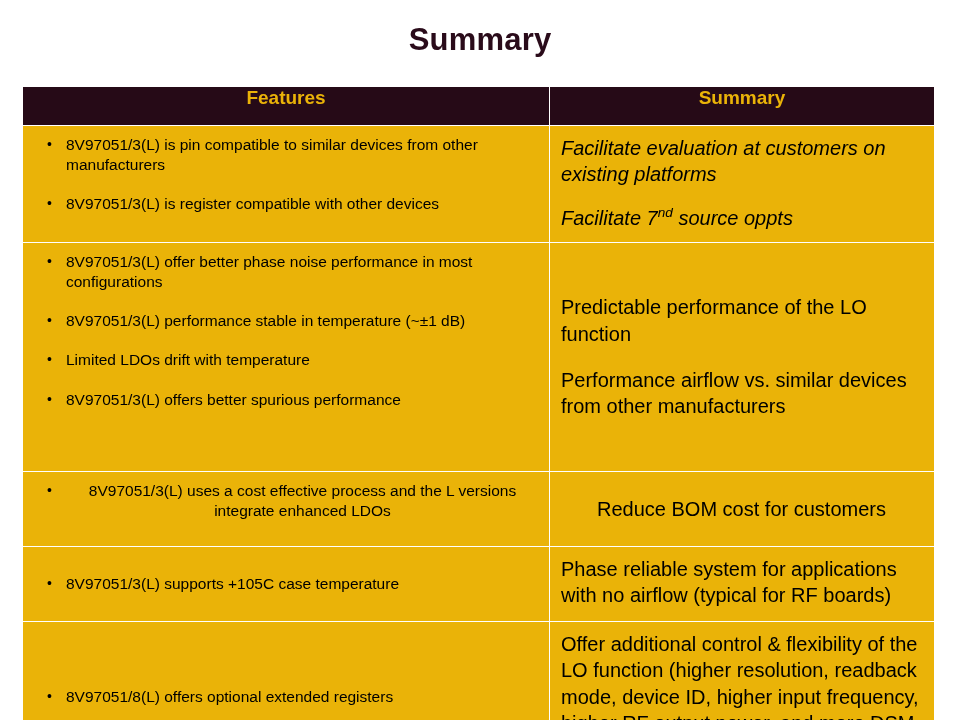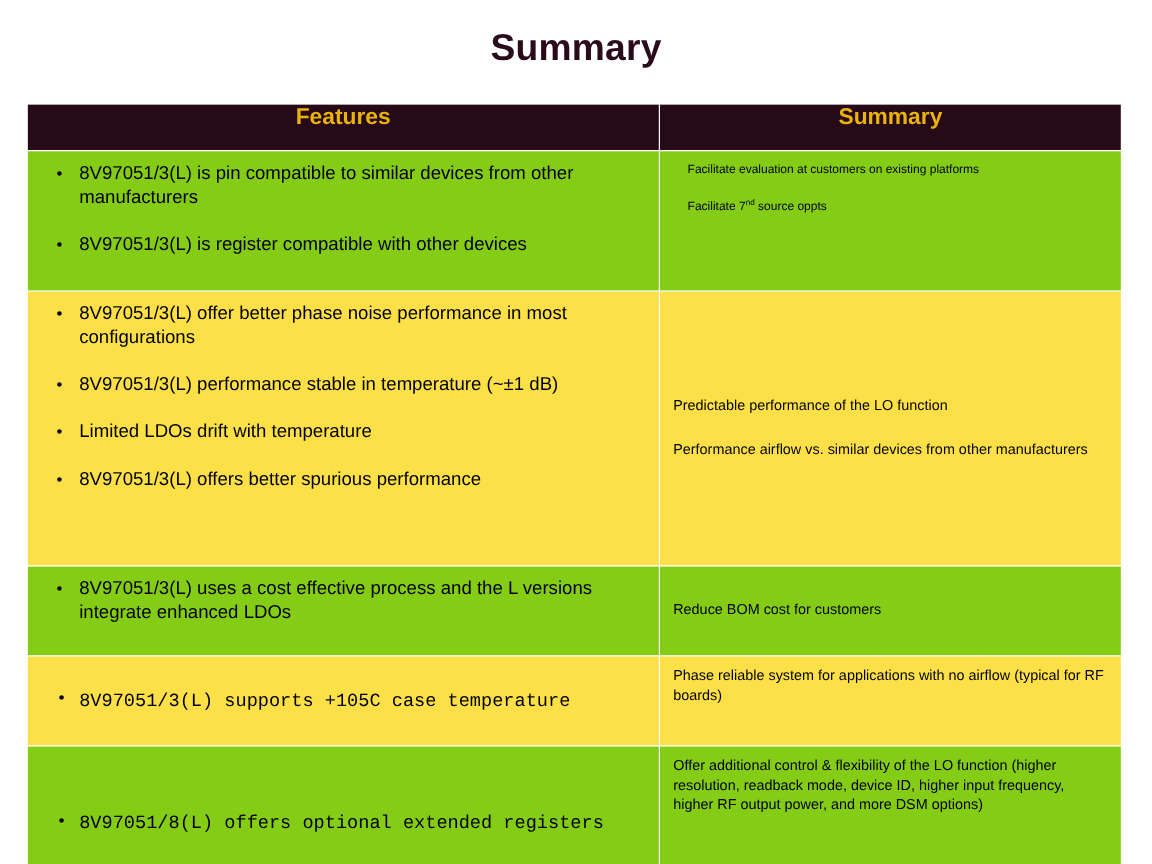--- a/index.html
+++ b/index.html
@@ -59,32 +59,32 @@
     background: #260a17;
     color: #eab308;
     font-size: 19px;
     font-weight: bold;
     text-align: center;
     height: 38px;
     padding: 0 4px;
     border-bottom: 1px solid #ffffff;
   }
 
-  tbody tr.row-dark > td { background: #84cc16; }
-  tbody tr.row-light > td { background: #fde047; }
+  tbody tr.row-dark > td { background: #eab308; }
+  tbody tr.row-light > td { background: #eab308; }
 
   td.cell-features {
     padding: 9px 10px 9px 6px;
   }
   td.cell-benefits {
     padding: 9px 12px 9px 11px;
   }
 
   td.mid-benefits { vertical-align: middle; }
-  td.mid-features { vertical-align: middle; font-family: Liberation Mono, monospace; }
+  td.mid-features { vertical-align: middle; }
 
   ul.bullets {
     list-style: none;
     margin: 0;
     padding: 0;
   }
   ul.bullets li {
     position: relative;
     padding-left: 37px;
     font-size: 15.5px;
@@ -96,38 +96,39 @@
     content: "\2022";
     position: absolute;
     left: 18px;
     top: -1px;
     font-size: 14px;
     line-height: 1.45;
     color: #000000;
   }
 
   p.benefit-line {
-    margin: 0 0 18px 12px;
-    font-size: 10px;
+    margin: 0 0 18px 0;
+    font-size: 20px;
     line-height: 1.30;
+    font-style: italic;
   }
   p.benefit-line:last-child { margin-bottom: 0; }
 
   p.benefit-tight {
     margin: 0 0 20px 0;
-    font-size: 12px;
+    font-size: 20px;
     line-height: 1.32;
   }
   p.benefit-tight:last-child { margin-bottom: 0; }
 
   sup { font-size: 0.68em; vertical-align: super; line-height: 0; }
 
   .r1 td { height: 98px; }
   .r2 td { height: 210px; }
-  .r3 td { height: 56px; }
+  .r3 td { height: 56px; text-align: center; }
   .r4 td { height: 56px; }
   .r5 td { height: 110px; }
 </style>
 </head>
 <body>
 
 <div class="slide">
 
   <div class="slide-title">Summary</div>
 

